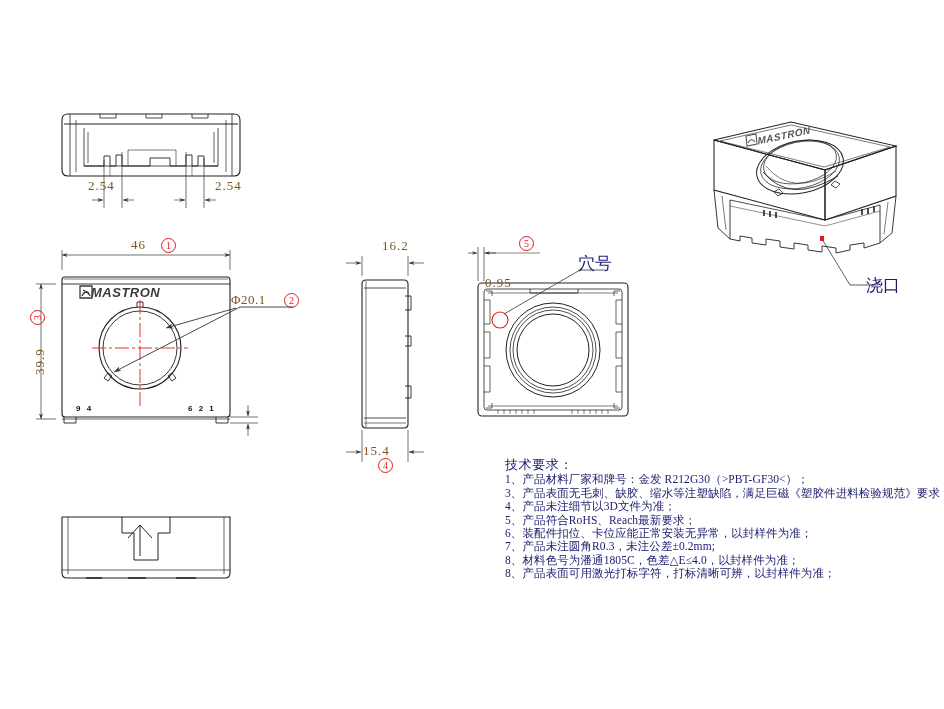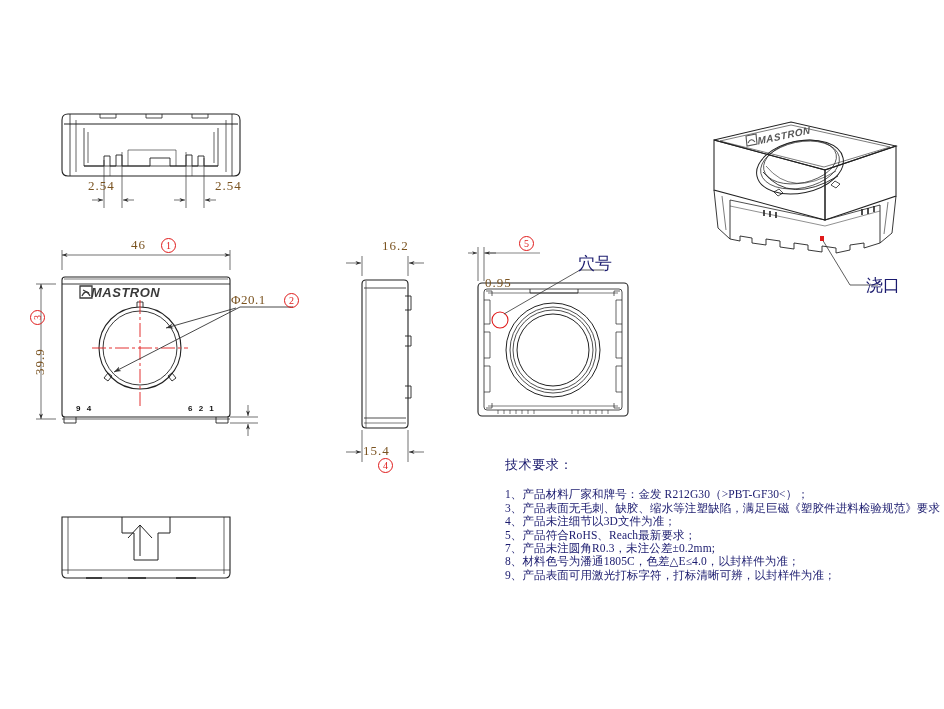--- a/index.html
+++ b/index.html
@@ -33,21 +33,21 @@
     top: 458px;
     width: 430px;
     color: #1a1a6e;
     font-family: "Liberation Serif", "DejaVu Serif", serif;
     font-size: 11.5px;
     line-height: 13.4px;
     letter-spacing: 0.1px;
   }
   .tech-notes .nt-title {
     font-size: 13px;
-    margin-bottom: 17px;
+    margin-bottom: 2px;
     letter-spacing: 0.6px;
   }
   .tech-notes .nt-line {
     white-space: nowrap;
   }
   .dimtext {
     position: absolute;
     color: #7a5320;
     font-family: "Liberation Serif", "DejaVu Serif", serif;
     font-size: 13px;
@@ -357,18 +357,19 @@
     </g>
   </svg>
   <div class="cnlabel" style="left:866px; top:274px;">浇口</div>
 
   <div class="tech-notes">
     <div class="nt-title">技术要求：</div>
     <div class="nt-line">1、产品材料厂家和牌号：金发 R212G30（&gt;PBT-GF30&lt;）；</div>
     <div class="nt-line">3、产品表面无毛刺、缺胶、缩水等注塑缺陷，满足巨磁《塑胶件进料检验规范》要求；</div>
     <div class="nt-line">4、产品未注细节以3D文件为准；</div>
     <div class="nt-line">5、产品符合RoHS、Reach最新要求；</div>
+    <div class="nt-line">6、装配件扣位、卡位应能正常安装无异常，以封样件为准；</div>
     <div class="nt-line">7、产品未注圆角R0.3，未注公差±0.2mm;</div>
     <div class="nt-line">8、材料色号为潘通1805C，色差△E≤4.0，以封样件为准；</div>
-    <div class="nt-line">9、产品表面可用激光打标字符，打标清晰可辨，以封样件为准；</div>
+    <div class="nt-line">8、产品表面可用激光打标字符，打标清晰可辨，以封样件为准；</div>
   </div>
 
 </div>
 
 </body></html>

